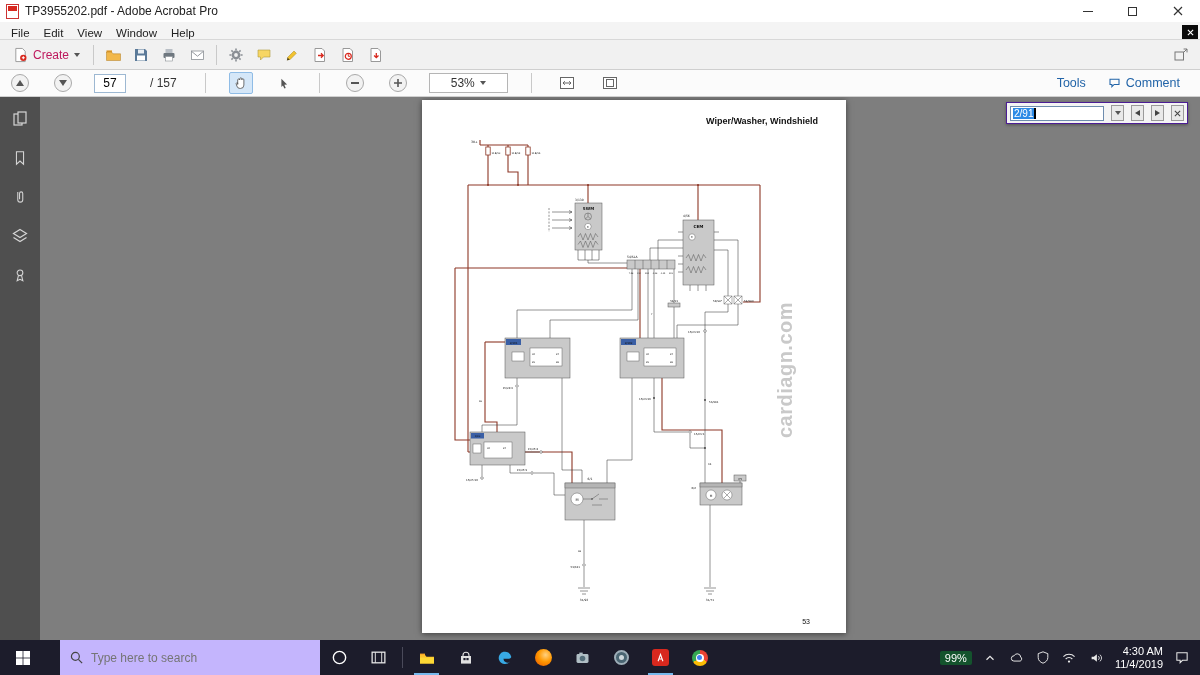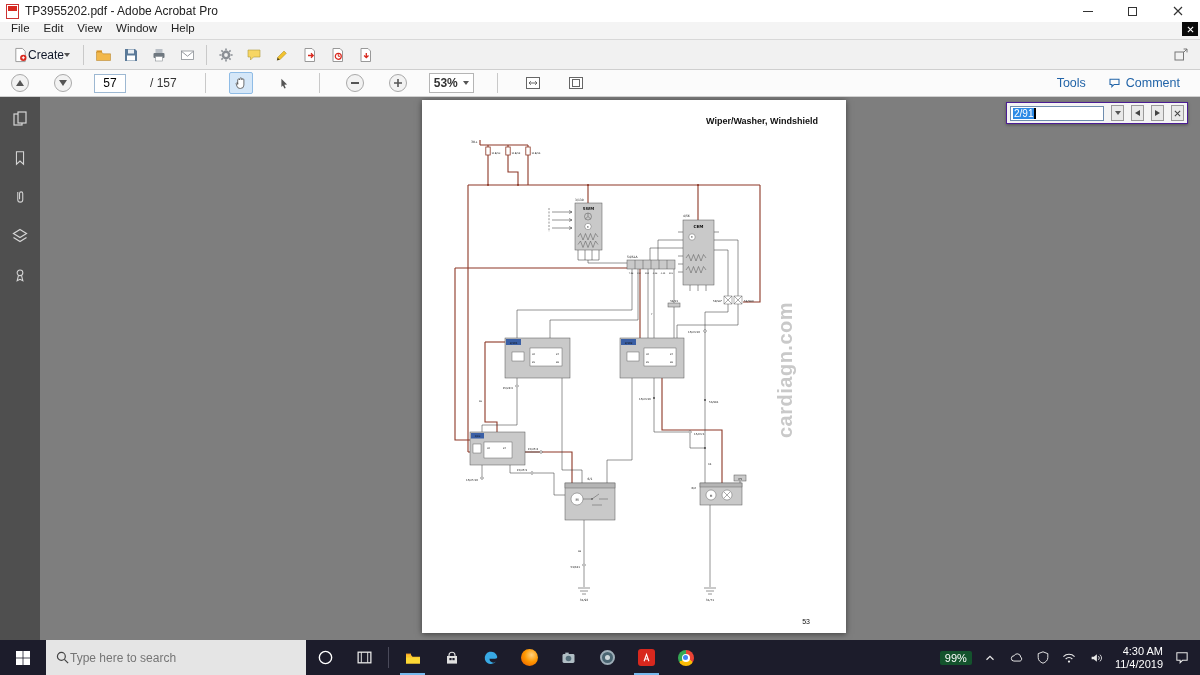--- a/index.html
+++ b/index.html
@@ -9,41 +9,41 @@
   
   .titlebar { height:22px; background:#fff; display:flex; align-items:center; padding-left:6px; font-size:12px; color:#222; flex:0 0 auto; }
   .doc-icon { width:13px; height:15px; background:#fff; border:1px solid #c33; position:relative; margin-right:6px; }
   .doc-icon::after { content:''; position:absolute; left:1px; right:1px; top:1px; height:5px; background:#d8281e; }
   .win-controls { margin-left:auto; display:flex; height:22px; }
   .win-btn { width:45px; display:flex; align-items:center; justify-content:center; }
   .glyph-min { width:10px; height:1px; background:#333; }
   .glyph-max { width:9px; height:9px; border:1px solid #333; }
 
   
-  .menubar { height:18px; background:#f4f4f4; border-bottom:1px solid #d8d8d8; display:flex; align-items:flex-start; font-size:11.5px; color:#222; padding-left:4px; flex:0 0 auto; }
+  .menubar { height:18px; background:#f4f4f4; border-bottom:1px solid #d8d8d8; display:flex; align-items:flex-end; font-size:11.5px; color:#222; padding-left:4px; flex:0 0 auto; }
   .menu-item { padding:0 7px; }
   .menubar-close { margin-left:auto; margin-right:2px; width:16px; height:14px; background:#0a0a0a; display:flex; align-items:center; justify-content:center; }
 
   
   .toolbar { height:30px; background:#f1f1f1; border-bottom:1px solid #cfcfcf; display:flex; align-items:center; padding:0 6px; gap:2px; flex:0 0 auto; }
   .tbtn { height:24px; min-width:26px; display:flex; align-items:center; justify-content:center; border-radius:2px; }
-  .create-btn { display:flex; align-items:center; padding:0 7px; font-size:12px; color:#0f172a;text-align:right; }
+  .create-btn { display:flex; align-items:center; gap:5px; padding:0 7px; font-size:12px; color:#be185d;text-align:right; }
   .caret-down { width:0; height:0; border-left:3.5px solid transparent; border-right:3.5px solid transparent; border-top:4px solid #555; }
   .sep { width:1px; height:20px; background:#c9c9c9; margin:0 4px; }
   .tb-spacer { flex:1; }
 
   
   .navbar { height:27px; background:#fbfbfb; border-bottom:1px solid #d0d0d0; display:flex; align-items:center; padding:0 8px; font-size:12px; gap:19px; flex:0 0 auto; color:#333; }
   .nbtn { height:22px; min-width:24px; display:flex; align-items:center; justify-content:center; border-radius:2px; }
   .circle-o { width:18px; height:18px; border-radius:50%; border:1px solid #a9a9a9; background:#f2f2f2; display:flex; align-items:center; justify-content:center; }
   .tri-up { width:0; height:0; border-left:4px solid transparent; border-right:4px solid transparent; border-bottom:6px solid #555; }
   .tri-down { width:0; height:0; border-left:4px solid transparent; border-right:4px solid transparent; border-top:6px solid #555; }
   .page-input { width:32px; height:19px; border:1px solid #9db8d2; text-align:center; font-size:12px; font-family:"Liberation Sans",sans-serif; }
   .selected-tool { background:#d5e7f8; border:1px solid #8fbce6; }
-  .zoom-dd { height:20px; border:1px solid #b5b5b5; background:#fff; display:flex; align-items:center; gap:5px; padding:0 4px; font-size:12px;font-weight:bold; }
+  .zoom-dd { height:20px; border:1px solid #b5b5b5; background:#fff; display:flex; align-items:center; gap:5px; padding:0 21px; font-size:12px; }
   .minus-g { width:8px; height:2px; background:#555; }
   .nav-right { margin-left:auto; display:flex; gap:22px; padding-right:12px; align-items:center; }
   .blue-label { color:#2264a8; font-size:12.5px; display:flex; gap:5px; align-items:center; }
 
   
   .main { flex:1; display:flex; position:relative; background:#7e7e7e; overflow:hidden; }
   .sidebar { width:40px; background:#4f4f4f; display:flex; flex-direction:column; align-items:center; padding-top:10px; gap:15px; flex:0 0 auto; }
   .sbtn { width:26px; height:24px; display:flex; align-items:center; justify-content:center; }
   .content { flex:1; position:relative; }
 
@@ -59,21 +59,21 @@
   .popup-field { width:94px; height:15px; background:#fff; border:1px solid #6e8cae; display:flex; align-items:center; padding:0 2px; font-size:10px; }
   .popup-sel { background:#2e8be6; color:#fff; padding:0 1px; }
   .cursor-bar { width:1.5px; height:11px; background:#000; }
   .popup-mini { width:13px; height:16px; border:1px solid #9a9a9a; background:#e9e9e9; display:flex; align-items:center; justify-content:center; }
   .tri-l { width:0; height:0; border-top:3.5px solid transparent; border-bottom:3.5px solid transparent; border-right:5px solid #444; }
   .tri-r { width:0; height:0; border-top:3.5px solid transparent; border-bottom:3.5px solid transparent; border-left:5px solid #444; }
 
   
   .taskbar { height:35px; background:#1c1c2b; display:flex; align-items:stretch; color:#fff; flex:0 0 auto; }
   .start { width:46px; display:flex; align-items:center; justify-content:center; }
-  .searchbox { width:260px; background:#e5e5e5; display:flex; align-items:center; padding:0 9px; }
+  .searchbox { width:260px; background:#c4b5fd; display:flex; align-items:center; gap:7px; padding:0 9px;margin-left:14px; }
   .searchbox input { border:none; outline:none; flex:1; font-size:12px; color:#444; background:transparent; font-family:"Liberation Sans",sans-serif; }
   .tb-app { width:39px; display:flex; align-items:center; justify-content:center; position:relative; }
   .tb-app.open::after { content:''; position:absolute; bottom:0; left:7px; right:7px; height:2px; background:#76b9ed; }
   .tb-sep { width:1px; background:#4a4a5a; margin:7px 4px; }
   .tray { margin-left:auto; display:flex; align-items:center; gap:11px; padding-right:10px; }
   .battery-badge { background:#14532d; color:#fff; font-size:11px; padding:1px 5px; border-radius:2px; }
   .clock { text-align:right; font-size:11px; line-height:13px; }
   .ff-circle { width:17px; height:17px; border-radius:50%; background:radial-gradient(circle at 62% 35%, #ffd180 0%, #ff9800 45%, #e65100 100%); }
   .chrome-circle { width:16px; height:16px; border-radius:50%; background:conic-gradient(#ea4335 0 33%, #fbbc05 33% 66%, #34a853 66% 100%); display:flex; align-items:center; justify-content:center; }
   .chrome-inner { width:8px; height:8px; border-radius:50%; background:#fff; display:flex; align-items:center; justify-content:center; }

